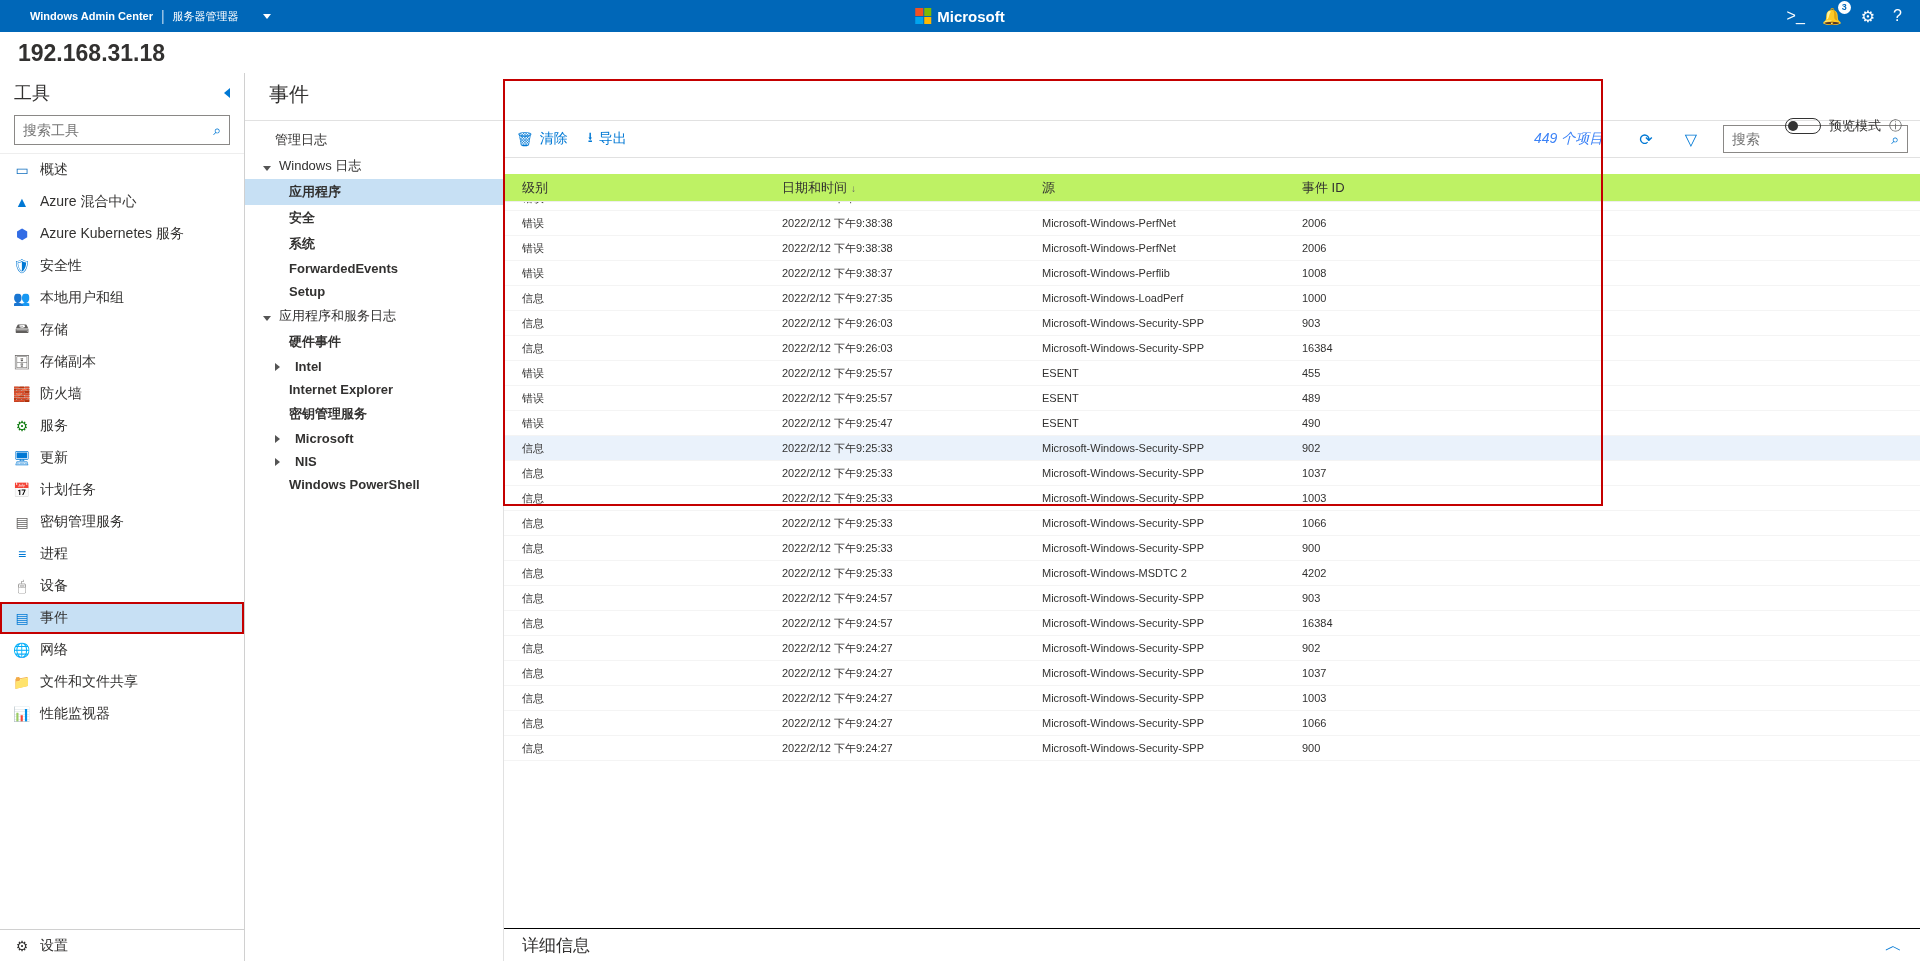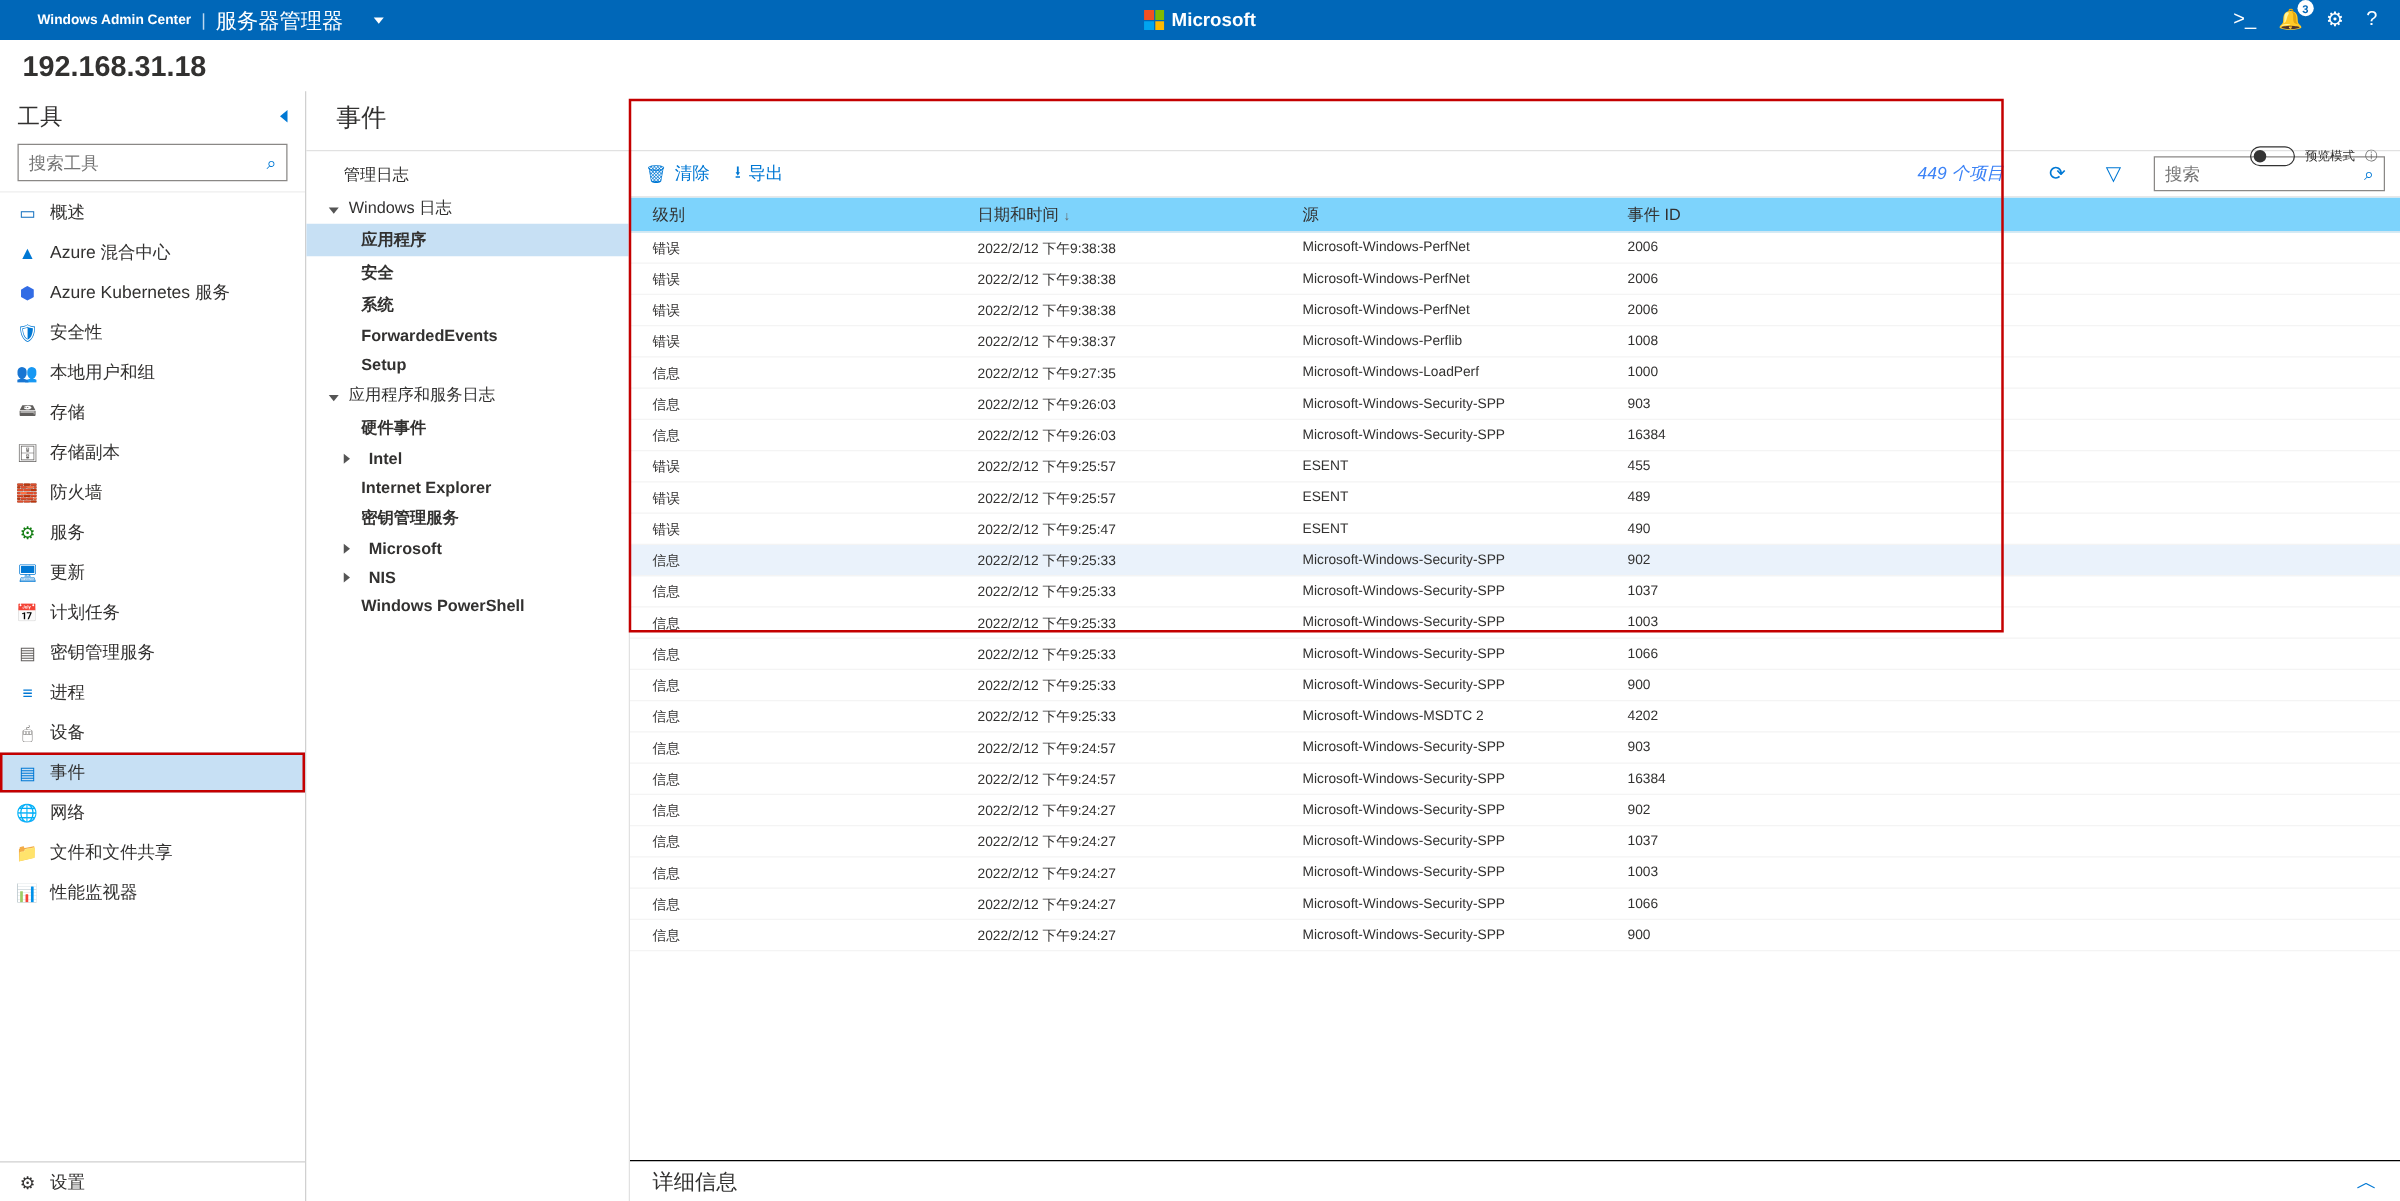--- a/index.html
+++ b/index.html
@@ -2,21 +2,21 @@
 <html><head>
 <meta charset="utf-8">
 <style>
   * { margin: 0; padding: 0; box-sizing: border-box; }
   html, body { width: 1920px; height: 961px; font-family: "Segoe UI", "Microsoft YaHei", sans-serif; font-size: 14px; color: #323130; background: #fff; overflow: hidden; }
 
   
   .topbar { height: 32px; width: 100%; background: #0067b8; color: #fff; display: flex; align-items: center; position: relative; }
   .topbar .brand { padding-left: 30px; font-weight: 600; font-size: 11px; }
   .topbar .divider { padding: 0 8px; color: #bcd8ef; }
-  .topbar .scope { font-size: 17px; display: flex; align-items: center; gap: 24px; }
+  .topbar .scope { font-size: 11px; display: flex; align-items: center; gap: 24px; }
   .topbar .mscenter { position: absolute; left: 50%; transform: translateX(-50%); display: flex; align-items: center; gap: 6px; font-size: 15px; font-weight: 600; }
   .topbar .right { margin-left: auto; display: flex; align-items: center; gap: 18px; padding-right: 18px; font-size: 16px; }
   .mslogo { width: 16px; height: 16px; display: grid; grid-template-columns: 1fr 1fr; grid-template-rows: 1fr 1fr; gap: 1px; }
   .mslogo span:nth-child(1){background:#f25022;} .mslogo span:nth-child(2){background:#7fba00;}
   .mslogo span:nth-child(3){background:#00a4ef;} .mslogo span:nth-child(4){background:#ffb900;}
   .chev-down { width: 0; height: 0; border-left:4px solid transparent; border-right:4px solid transparent; border-top:5px solid #fff; }
   .badge-wrap { position: relative; }
   .badge { position:absolute; top:-6px; right:-8px; background:#fff; color:#0067b8; border-radius:50%; width:13px; height:13px; font-size:9px; font-weight:700; display:flex; align-items:center; justify-content:center; }
 
   
@@ -34,21 +34,21 @@
   .searchbox .mag { color:#0078d4; }
   .toolslist { overflow-y:auto; flex:1; border-top:1px solid #eee; }
   .titem { display:flex; align-items:center; gap:10px; padding: 7px 14px; font-size:14px; cursor:pointer; }
   .titem.selected { background:#c7e0f4; outline:2px solid #c40000; outline-offset:-2px; }
   .titem .ticon { width:16px; height:16px; display:flex; align-items:center; justify-content:center; font-size:14px; }
   .tools .footer { border-top:1px solid #d0d0d0; }
 
   
   .main { flex:1; display:flex; flex-direction:column; position:relative; }
   .main .title { font-size:20px; padding: 8px 24px 8px; }
-  .previewbar { position:absolute; right: 18px; top: 44px; display:flex; align-items:center; gap:8px; font-size:10px; }
+  .previewbar { position:absolute; right: 18px; top: 44px; display:flex; align-items:center; gap:8px; font-size:13px; }
   .toggle { width:36px; height:16px; border:1px solid #333; border-radius:10px; position:relative; }
   .toggle::after { content:""; width:10px;height:10px;border-radius:50%;background:#333;position:absolute; top:2px; left:2px; }
 
   .redbox { position:absolute; border:2px solid #c40000; left:258px; top:6px; width:1100px; height:427px; pointer-events:none; z-index:5; }
 
   .work { flex:1; display:flex; border-top:1px solid #e1e1e1; margin-top:4px; min-height:0; }
 
   
   .tree { width: 259px; border-right: 1px solid #e1e1e1; padding-top:6px; font-size:13px; overflow:auto; }
   .tnode { padding: 4px 14px; white-space:nowrap; display:flex; align-items:center; gap:6px; cursor:pointer;font-weight:bold; }
@@ -64,21 +64,21 @@
   .events { flex:1; display:flex; flex-direction:column; min-width:0; }
   .cmdbar { display:flex; align-items:center; padding: 2px 12px; gap:20px; height:36px; }
   .cmdbar .btn { display:flex; align-items:center; gap:6px; color:#0078d4; font-size:14px; cursor:pointer; }
   .cmdbar .items { margin-left:auto; color:#3b82f6; font-style:italic; font-size:14px; margin-right:10px; }
   .cmdbar .iconbtn { color:#0078d4; padding:0 6px; cursor:pointer; font-size:16px; }
   .cmdbar .search { border:1px solid #8a8886; height:28px; width:185px; display:flex; align-items:center; padding:0 8px; justify-content:space-between; }
   .cmdbar .search input { border:none; outline:none; width:140px; font-size:14px; }
 
   .tbl { flex:1; overflow-y:scroll; border-top:1px solid #e1e1e1; position:relative; }
   .thead, .trow { display:grid; grid-template-columns: 260px 260px 260px 160px; align-items:center; padding: 0 18px; }
-  .thead { height:28px; font-size:13px; color:#323130; position:sticky; top:0; background:#7dd3fc; border-bottom:1px solid #eee; }
+  .thead { height:28px; font-size:13px; color:#323130; position:sticky; top:16px; background:#bef264; border-bottom:1px solid #eee; }
   .thead .sort { font-size:10px; margin-left:4px; color:#666; }
   .trow { height:25px; font-size:11px; border-bottom:1px solid #f4f4f4; }
   .trow.sel { background:#eaf2fb; }
 
   .detail { height:34px; border-top:1px solid #000000; display:flex; align-items:center; padding: 0 18px; font-size:17px; }
   .detail .up { margin-left:auto; color:#0078d4; }
 
   
   .g { font-family: "Segoe UI Symbol", sans-serif; }
 

